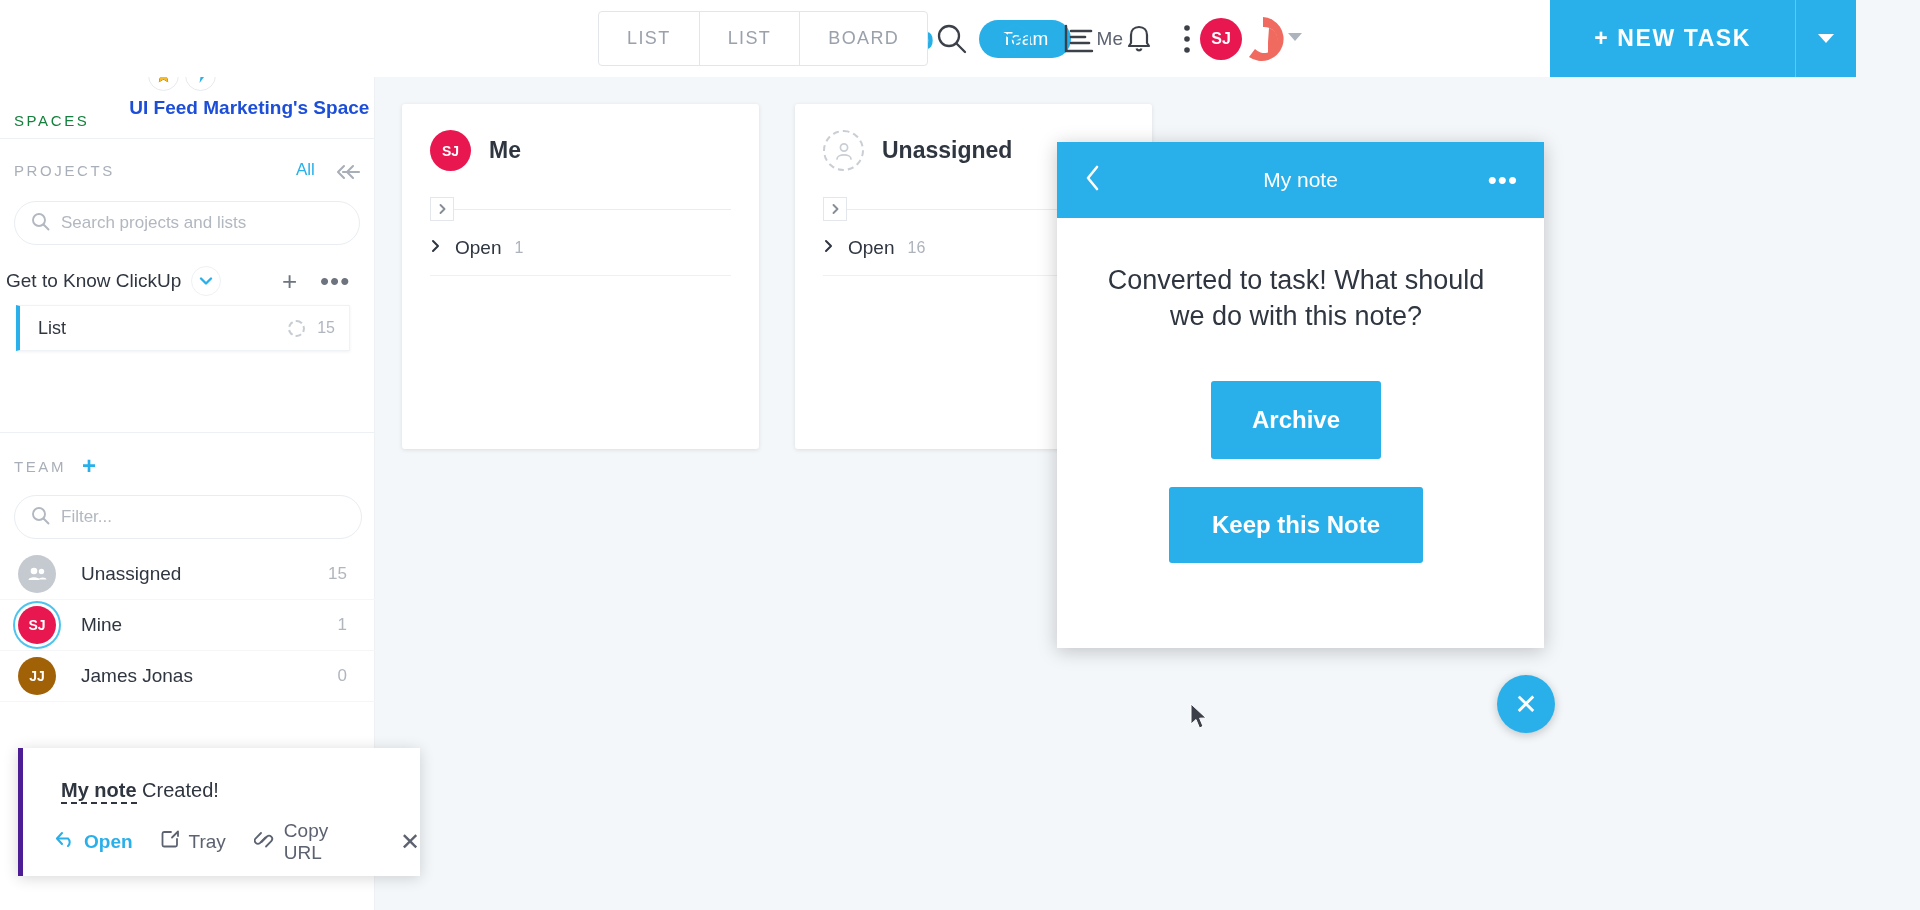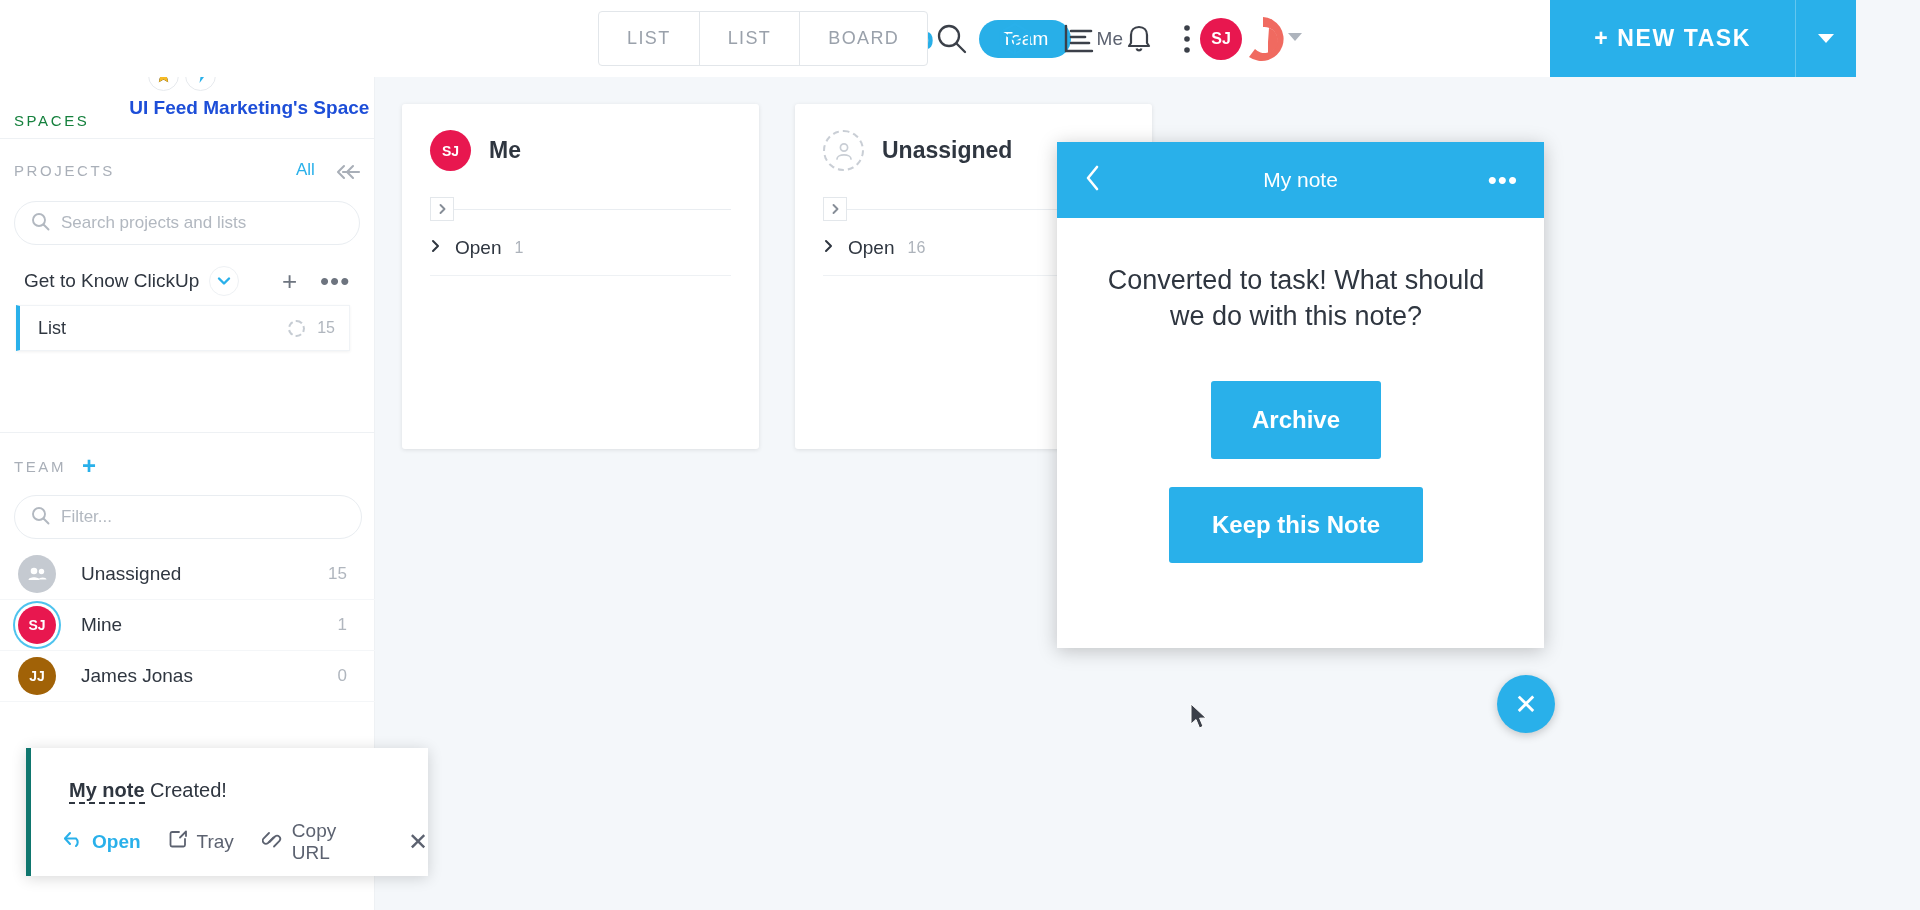--- a/index.html
+++ b/index.html
@@ -116,21 +116,21 @@
   .side-search input {
     border: none; outline: none; font-size: 17px; color: #3d4450;
     margin-left: 11px; width: 255px;
     font-family: "Liberation Sans", sans-serif; background: transparent;
   }
   .side-search input::placeholder { color: #b2b8c0; }
 
   .proj-group {
     height: 48px; display: flex; align-items: center; margin-top: 12px; position: relative;
   }
-  .proj-name { font-size: 19px; color: #2f3640; margin-left: 24px; }
+  .proj-name { font-size: 19px; color: #2f3640; margin-left: 6px; }
   .proj-chev {
     width: 30px; height: 30px; border-radius: 50%; border: 1px solid #eef1f4;
     display: flex; align-items: center; justify-content: center; margin-left: 10px;
   }
   .proj-plus { position: absolute; left: 282px; font-size: 26px; color: #6d747f; }
   .proj-dots { position: absolute; left: 320px; font-size: 26px; color: #6d747f; letter-spacing: 1px; }
 
   .list-item {
     position: relative; margin-left: 16px; margin-right: 24px; height: 46px;
     background: #fff; border: 1px solid #f0f3f6; border-left: 4px solid #29b0ea;
@@ -239,22 +239,22 @@
   .btn-archive {
     width: 170px; height: 78px; background: #29b0ea; color: #fff; border: none;
   }
   .btn-keep {
     margin: 28px auto 0 auto; width: 254px; height: 76px;
     background: #29b0ea; color: #fff; border: none;
   }
 
   
   .toast {
-    position: absolute; left: 26px; top: 748px; width: 402px; height: 128px;
-    background: #fff; border-left: 5px solid #0f766e;
+    position: absolute; left: 18px; top: 748px; width: 402px; height: 128px;
+    background: #fff; border-left: 5px solid #4c1d95;
     box-shadow: 0 2px 14px rgba(0,0,0,0.16); z-index: 50;
   }
   .toast-msg { font-size: 20px; color: #2f3640; margin: 31px 0 0 38px; }
   .toast-noteref {
     border-bottom: 2px dashed #2f3640; padding-bottom: 1px; font-weight: bold;
   }
   .toast-actions { display: flex; align-items: center; margin: 18px 0 0 32px; }
   .toast-action {
     display: flex; align-items: center; margin-right: 28px; font-size: 19px; color: #5c6270;
   }

